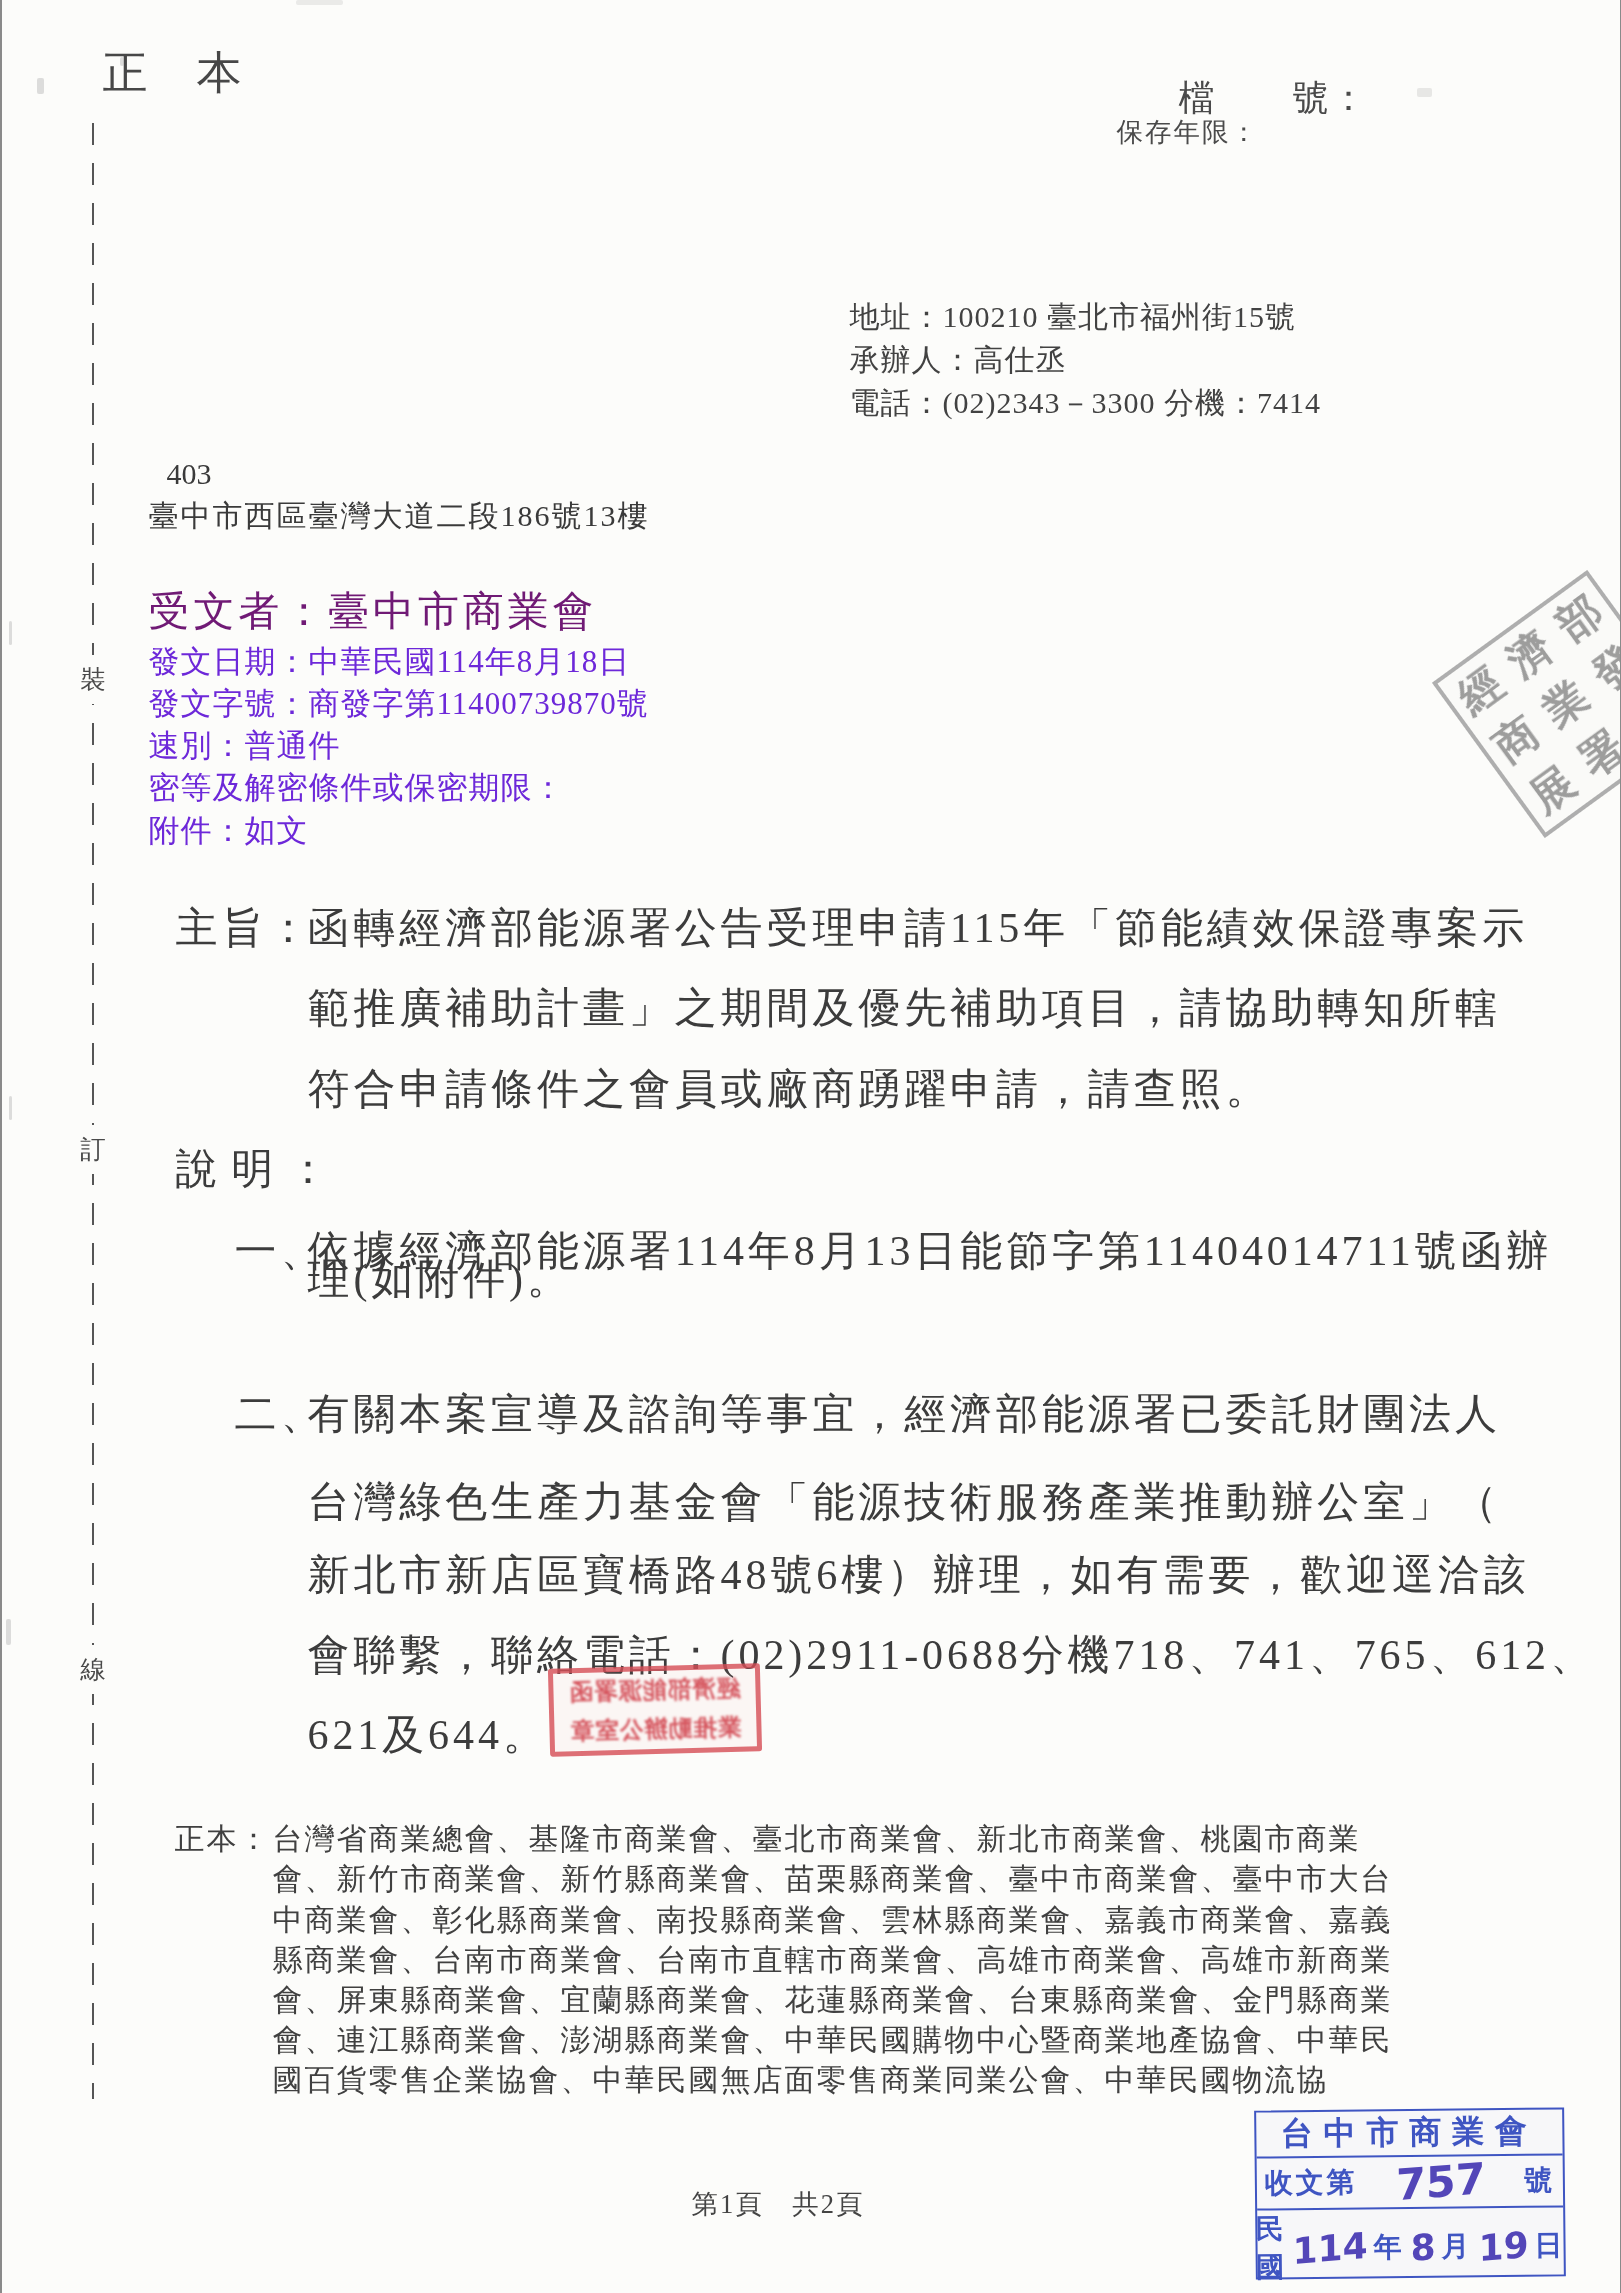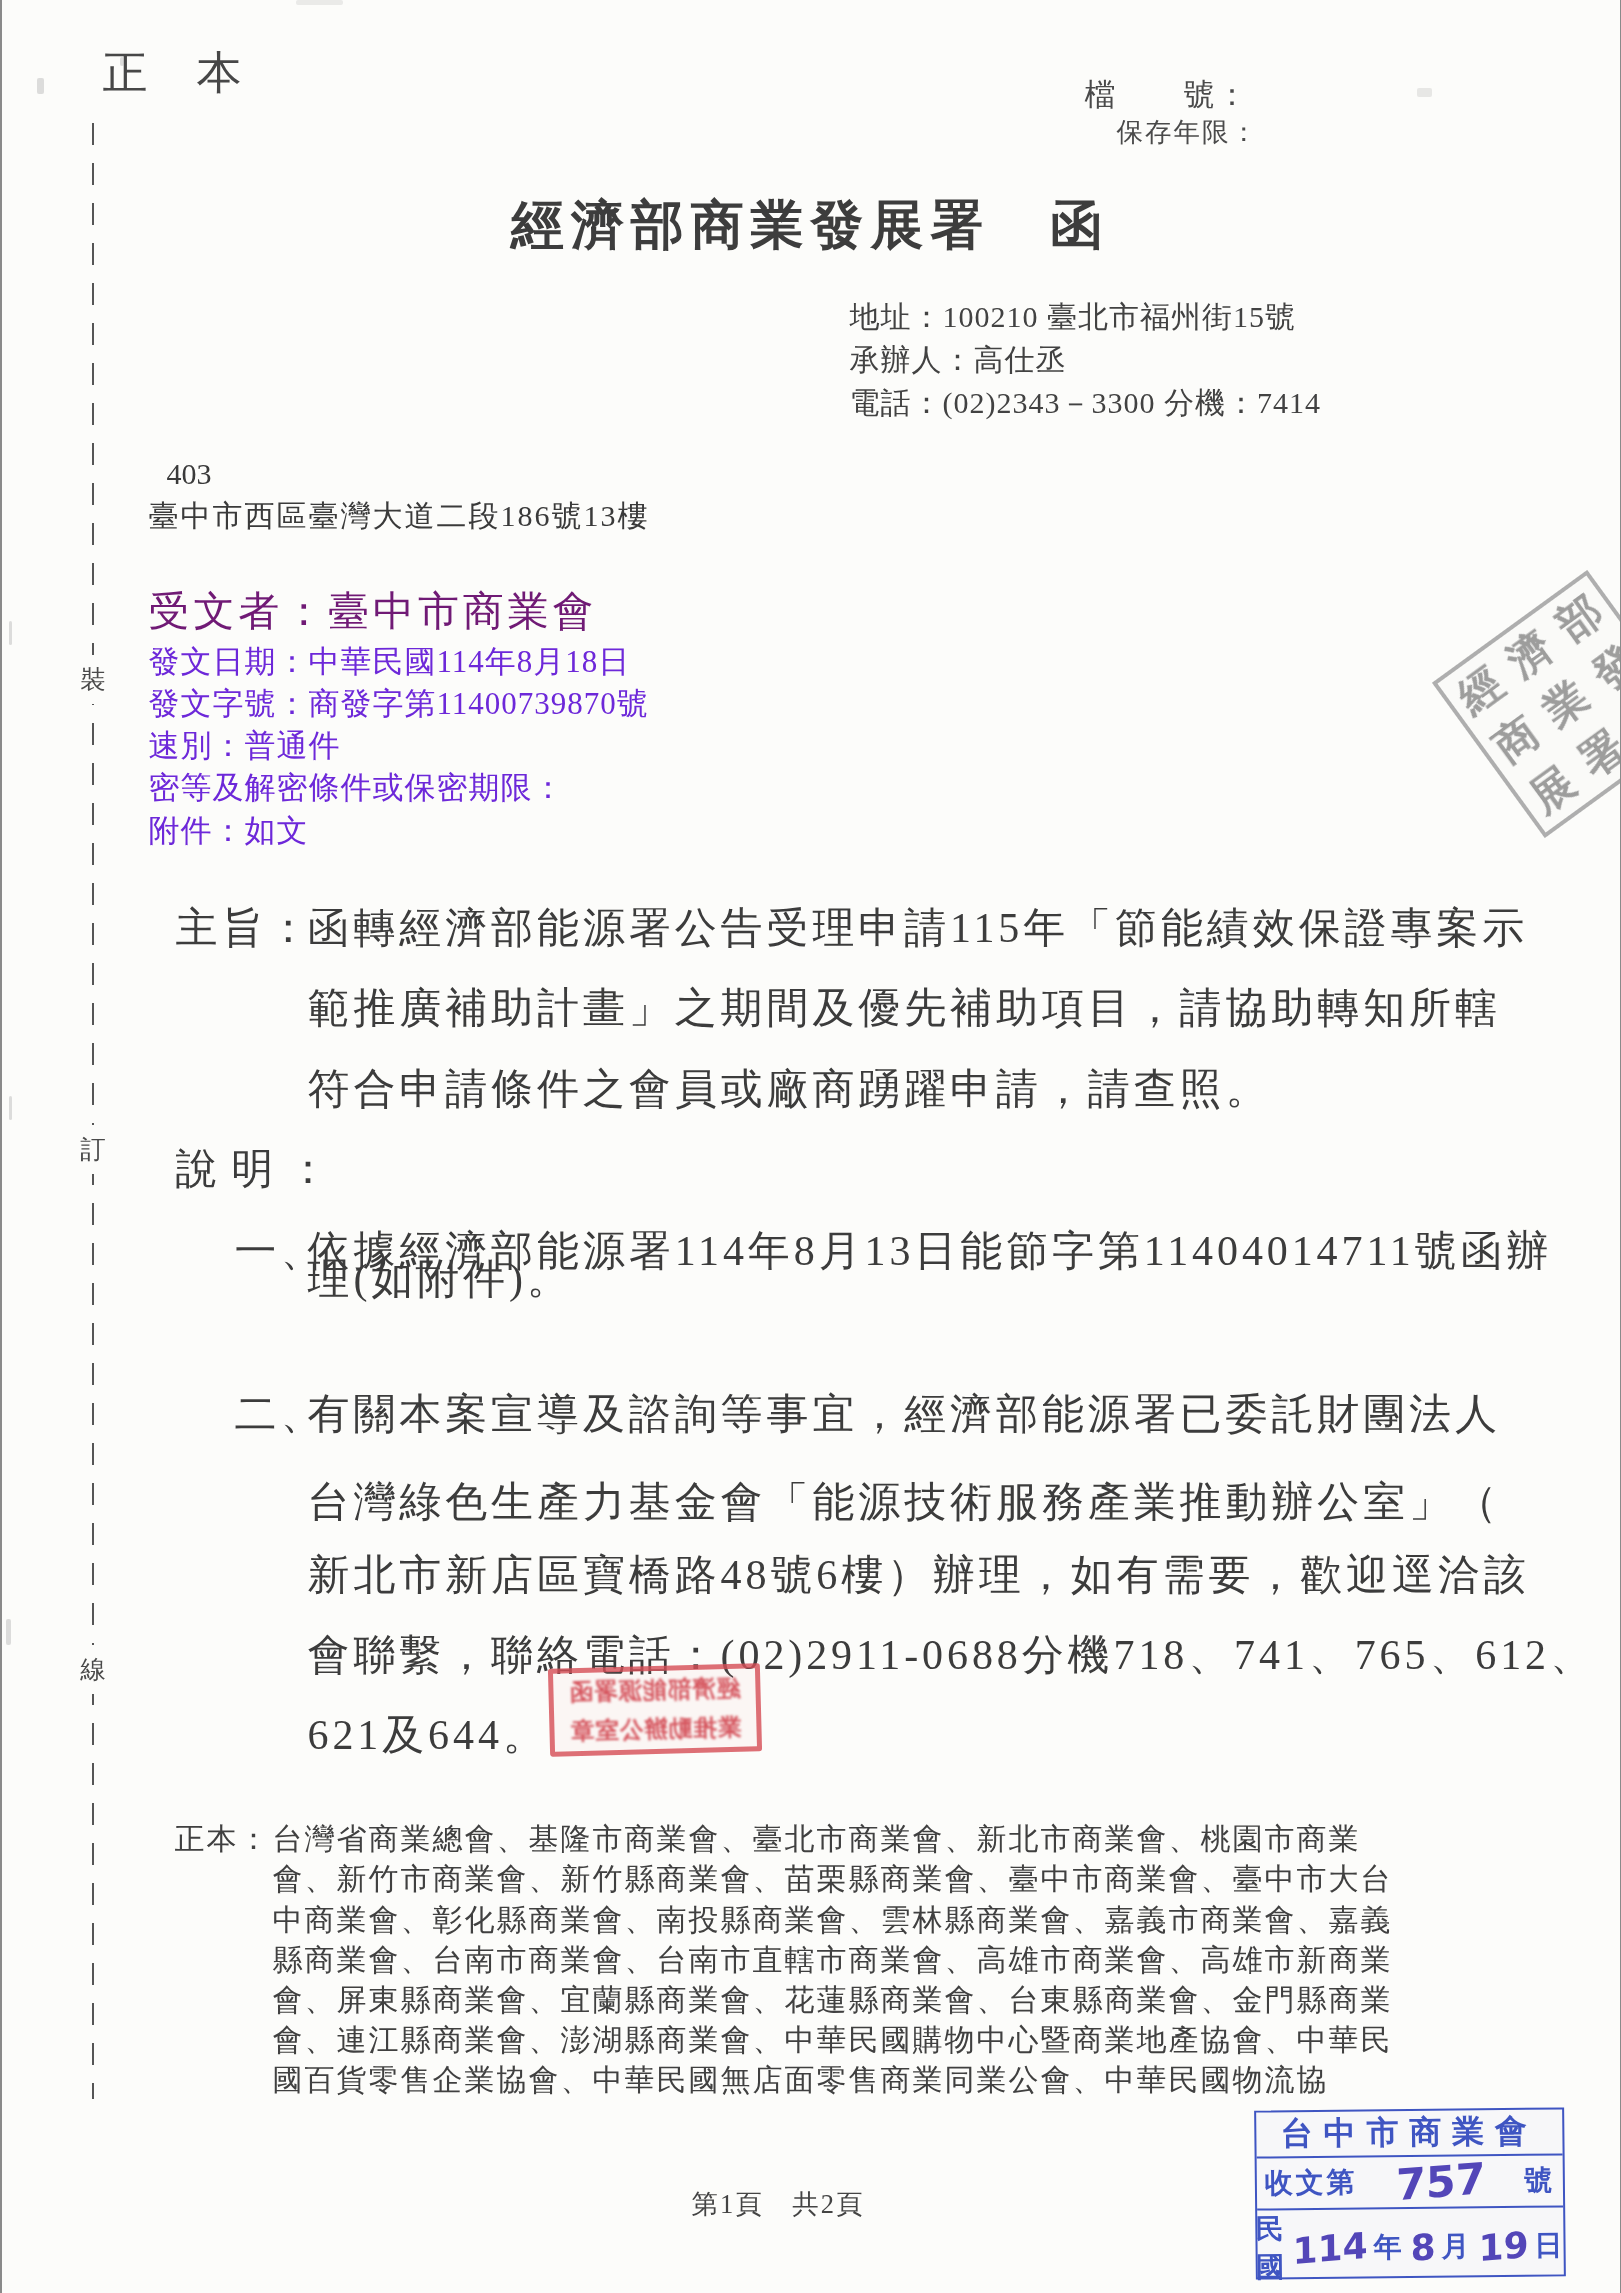--- a/index.html
+++ b/index.html
@@ -8,21 +8,21 @@
     width:1618px;height:2294px;
     margin:0 auto;
     background:#fcfcfa;
     overflow:hidden;
     font-family:"Liberation Serif","DejaVu Serif",serif;
     color:#3a3a3a;
   }
   .abs{position:absolute;white-space:nowrap;}
   
   .copy-label{left:101px;top:43px;font-size:45px;letter-spacing:2px;color:#474747;}
-  .fileno-row1{left:1083px;top:74px;font-size:31px;letter-spacing:2px;color:#4a4a4a;}
+  .fileno-row1{left:1177px;top:74px;font-size:36px;letter-spacing:2px;color:#4a4a4a;}
   .fileno-row2{left:1115px;top:114px;font-size:26.5px;letter-spacing:2px;color:#4a4a4a;}
   .doc-title{left:0;right:0;top:190px;text-align:center;font-size:53px;letter-spacing:6.9px;color:#3d3d3d;font-weight:600;}
   .contact{font-size:30px;letter-spacing:1px;color:#424242;}
   .c1{left:848px;top:297px;} .c2{left:848px;top:340px;} .c3{left:848px;top:383px;}
   
   .zip{left:165px;top:457px;font-size:30px;}
   .recv-addr{left:147px;top:496px;font-size:30px;letter-spacing:2px;}
   .recv-to{left:147px;top:584px;font-size:41px;letter-spacing:3.9px;color:#701a75;}
   .meta{font-size:31px;letter-spacing:1px;color:#6d28d9;}
   .m1{left:147px;top:641px;} .m2{left:147px;top:683px;} .m3{left:147px;top:725px;}
@@ -80,21 +80,20 @@
 </style>
 </head>
 <body>
 
 <div class="page">
 
   <div class="abs copy-label">正　本</div>
   <div class="abs fileno-row1">檔　　號：</div>
   <div class="abs fileno-row2">保存年限：</div>
 
-  <div class="abs doc-title">經濟部商業發展署　函</div>
 
   <div class="abs contact c1">地址：100210 臺北市福州街15號</div>
   <div class="abs contact c2">承辦人：高仕丞</div>
   <div class="abs contact c3">電話：(02)2343－3300 分機：7414</div>
 
   <div class="abs zip">403</div>
   <div class="abs recv-addr">臺中市西區臺灣大道二段186號13樓</div>
   <div class="abs recv-to">受文者：臺中市商業會</div>
 
   <div class="abs meta m1">發文日期：中華民國114年8月18日</div>

